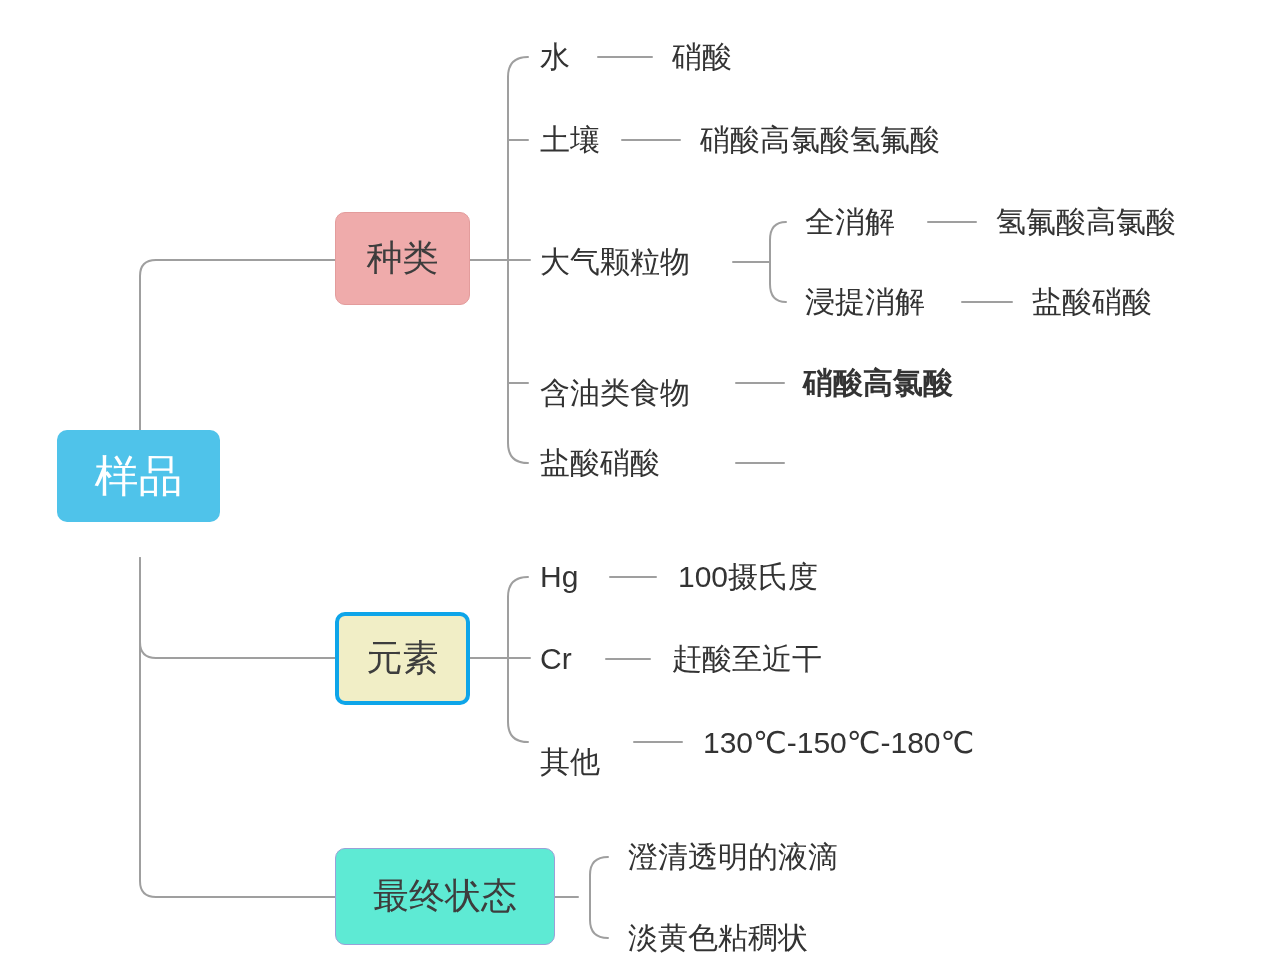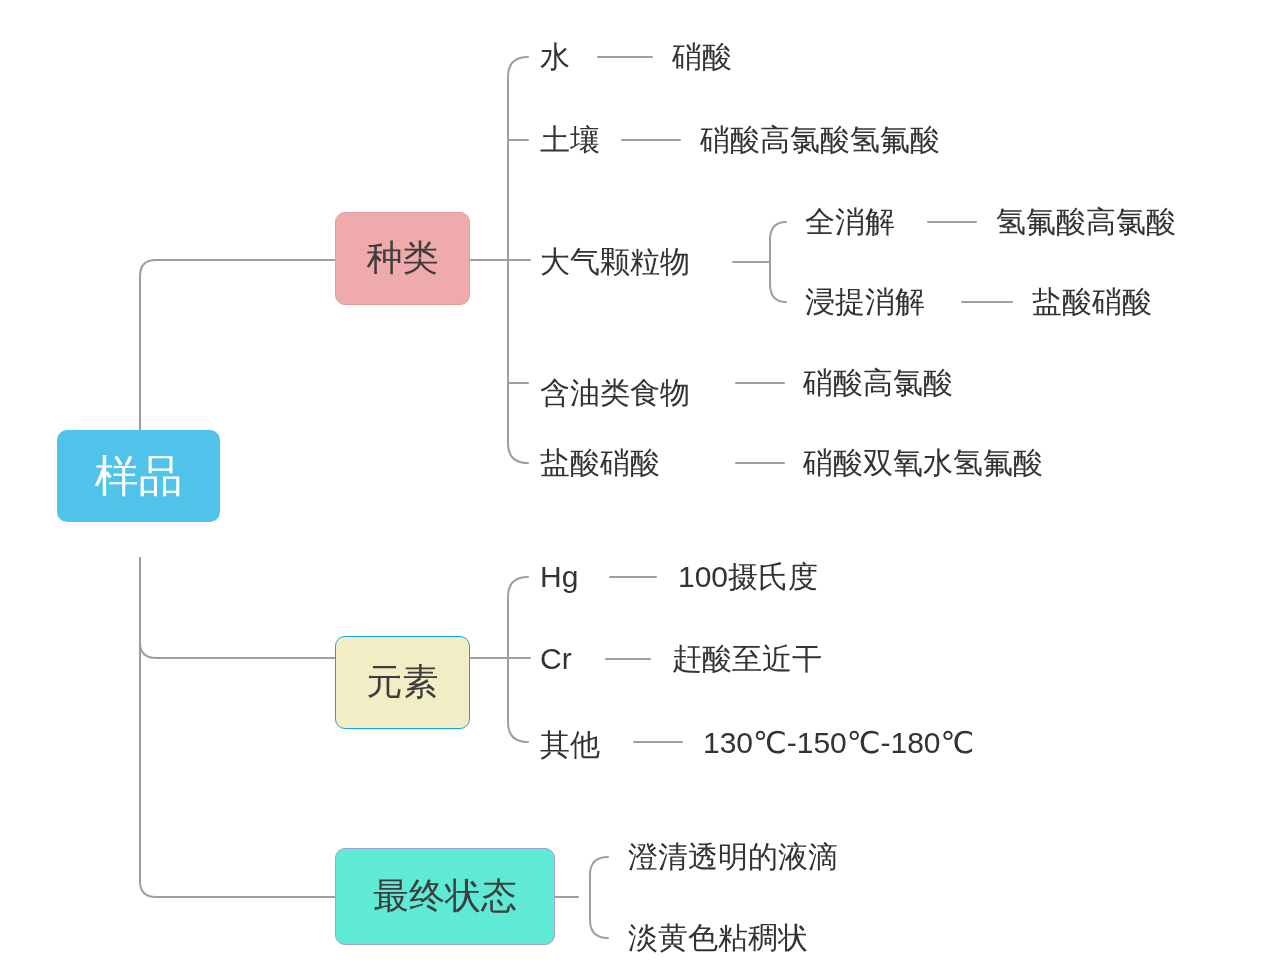--- a/index.html
+++ b/index.html
@@ -47,22 +47,21 @@
     font-size: 36px;
   }
   .node-type {
     left: 335px; top: 212px; width: 135px; height: 93px;
     background: #efabab;
     border: 1px solid #e39c9c;
   }
   .node-element {
     left: 335px; top: 612px; width: 135px; height: 93px;
     background: #f1eec6;
-    border: 1px solid #0ea5e9;
-    margin-top: 24px;
+    border: 4px solid #0ea5e9;
   }
   .node-final {
     left: 335px; top: 848px; width: 220px; height: 97px;
     background: #5eead4;
     border: 1px solid #9aa0d8;
   }
   .leaf {
     position: absolute;
     transform: translateY(-50%);
     font-size: 30px;
@@ -122,30 +121,29 @@
 
   <div class="leaf" style="left:540px; top:262px;">大气颗粒物</div>
 
   <div class="leaf" style="left:805px; top:222px;">全消解</div>
   <div class="leaf" style="left:996px; top:222px;">氢氟酸高氯酸</div>
 
   <div class="leaf" style="left:805px; top:302px;">浸提消解</div>
   <div class="leaf" style="left:1032px; top:302px;">盐酸硝酸</div>
 
   <div class="leaf" style="left:540px; top:393px;">含油类食物</div>
-  <div class="leaf" style="left:803px; top:383px;">硝酸高氯酸</div>
+  <div class="leaf" style="left:803px; top:383px;font-weight:bold;">硝酸高氯酸</div>
 
   <div class="leaf" style="left:540px; top:463px;">盐酸硝酸</div>
-  <div class="leaf" style="left:803px; top:463px;">硝酸双氧水氢氟酸</div>
 
   <div class="leaf" style="left:540px; top:577px;">Hg</div>
   <div class="leaf" style="left:678px; top:577px;">100摄氏度</div>
 
   <div class="leaf" style="left:540px; top:659px;">Cr</div>
   <div class="leaf" style="left:672px; top:659px;">赶酸至近干</div>
 
-  <div class="leaf" style="left:540px; top:745px;text-align:center;">其他</div>
+  <div class="leaf" style="left:540px; top:762px;text-align:center;">其他</div>
   <div class="leaf" style="left:703px; top:742px;">130℃-150℃-180℃</div>
 
   <div class="leaf" style="left:628px; top:857px;">澄清透明的液滴</div>
   <div class="leaf" style="left:628px; top:938px;">淡黄色粘稠状</div>
 
 </div>
 
 </body></html>

